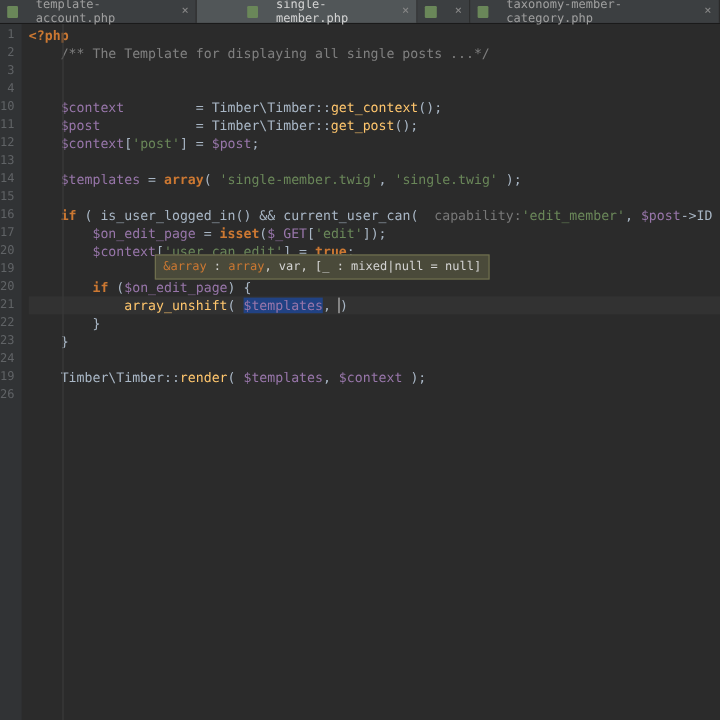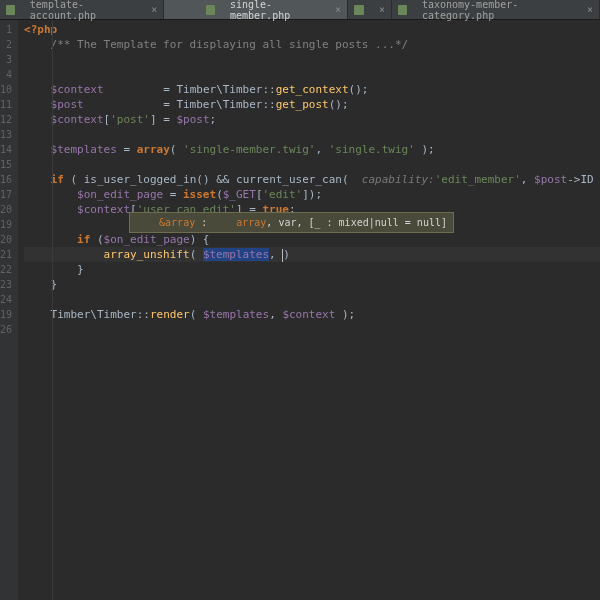--- a/index.html
+++ b/index.html
@@ -9,23 +9,23 @@
 .tab.active { background:#515658; color:#d4d4d4;padding-left:42px; }
 .tab-icon { width:10px; height:10px; background:#6a8759; border-radius:1px; }
 .tab-close { color:#888; font-size:10px; }
 .editor { display:flex; height:580px; background:#2b2b2b; }
 .gutter { width:28px; background:#313335; color:#606366; text-align:right; padding:2px 6px 0 0; font-size:10px; line-height:15px; user-select:none; }
 .gutter div { height:15px; }
 .code { flex:1; padding:2px 0 0 6px; font-size:11px; line-height:15px; color:#a9b7c6; position:relative; }
 .line { height:15px; white-space:pre; }
 .line.hl { background:#323232; }
 .key { color:#cc7832;font-weight:bold; } .var { color:#9876aa; } .str { color:#6a8759; }
-.fn { color:#ffc66d;margin-top:16px; } .com { color:#808080; } .def { color:#a9b7c6; } .hint { color:#787878; font-style:italic; }
+.fn { color:#ffc66d;margin-top:16px; } .com { color:#808080; } .def { color:#a9b7c6; } .hint { color:#787878; }
 .tooltip { position:absolute; top:192px; left:111px; background:#4a4a3a; border:1px solid #6e6e4e; padding:2px 6px; font-size:10px; color:#d4d4d4; z-index:10; }
-.tooltip .tp1 { color:#cc7832;margin-left:23px; }
+.tooltip .tp1 { color:#cc7832; }
 .caret { display:inline-block; width:1px; height:13px; background:#bbb; vertical-align:middle; }
 .vline { position:absolute; top:0; bottom:0; width:1px; background:#3a3a3a; }
 .vline.v1 { left:34px; }
 .sel { background:#214283; }
 </style>
 </head>
 <body>
 
 <div class="tabs">
   <div class="tab">

